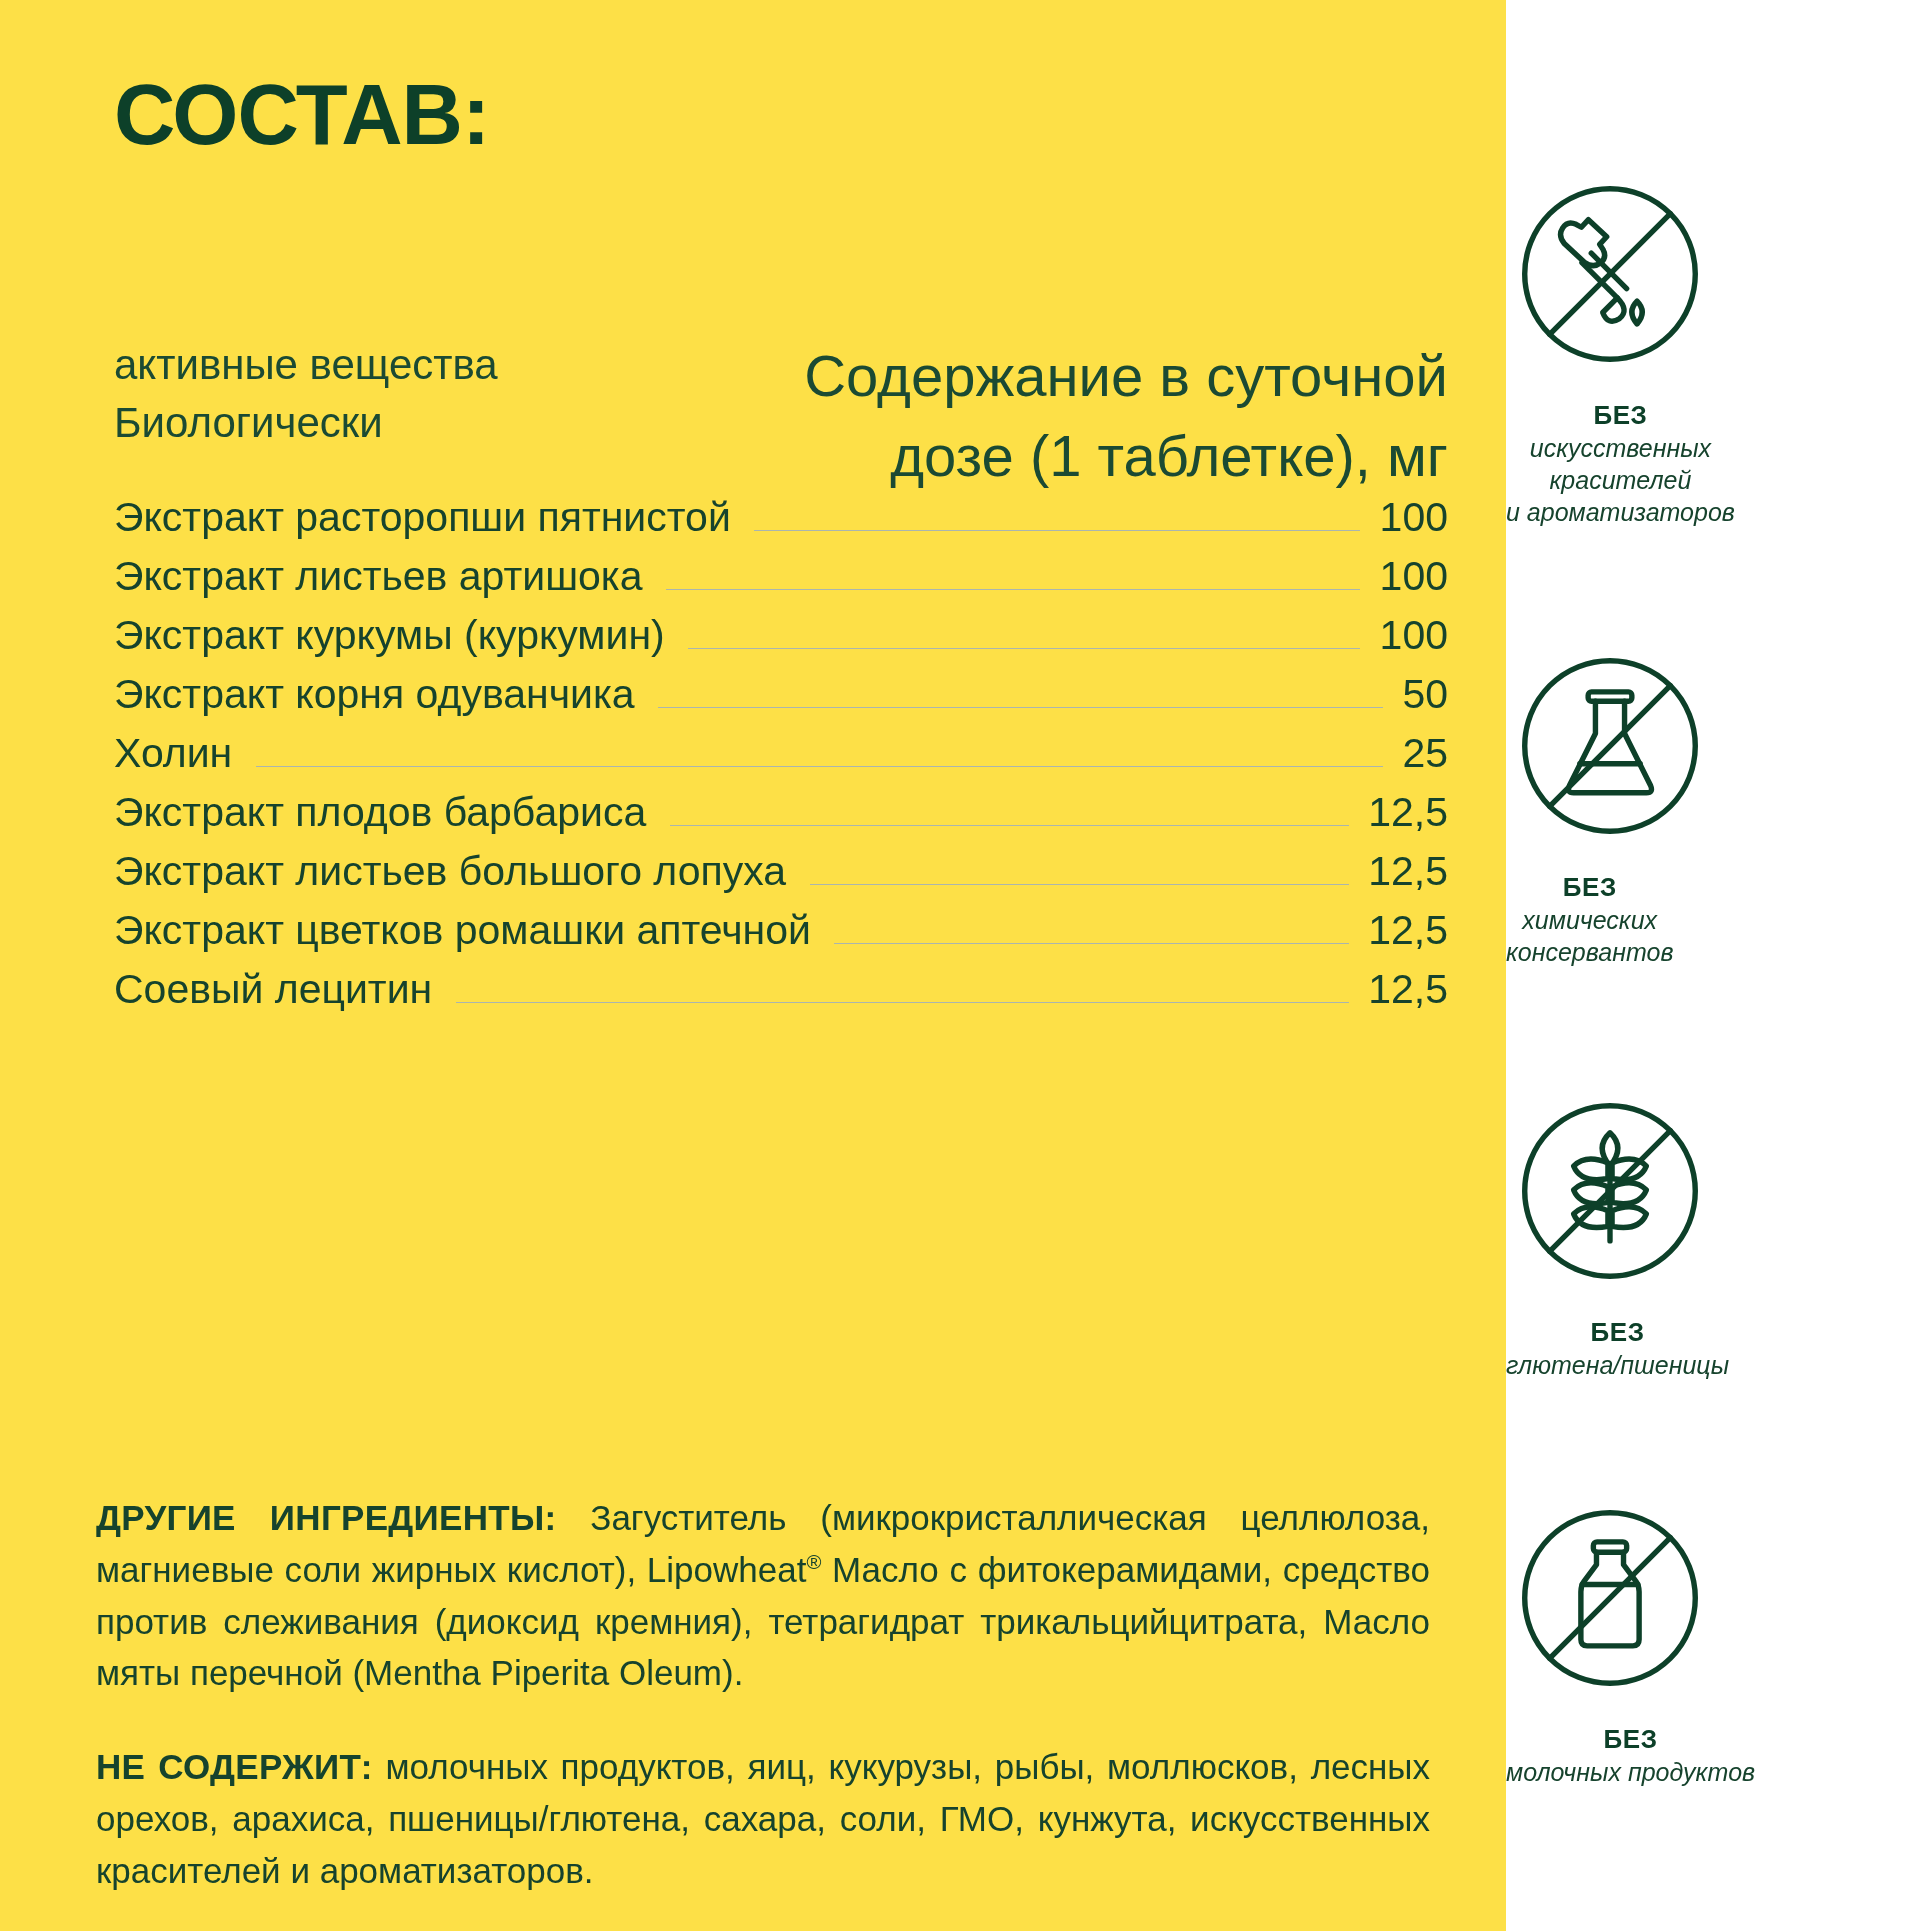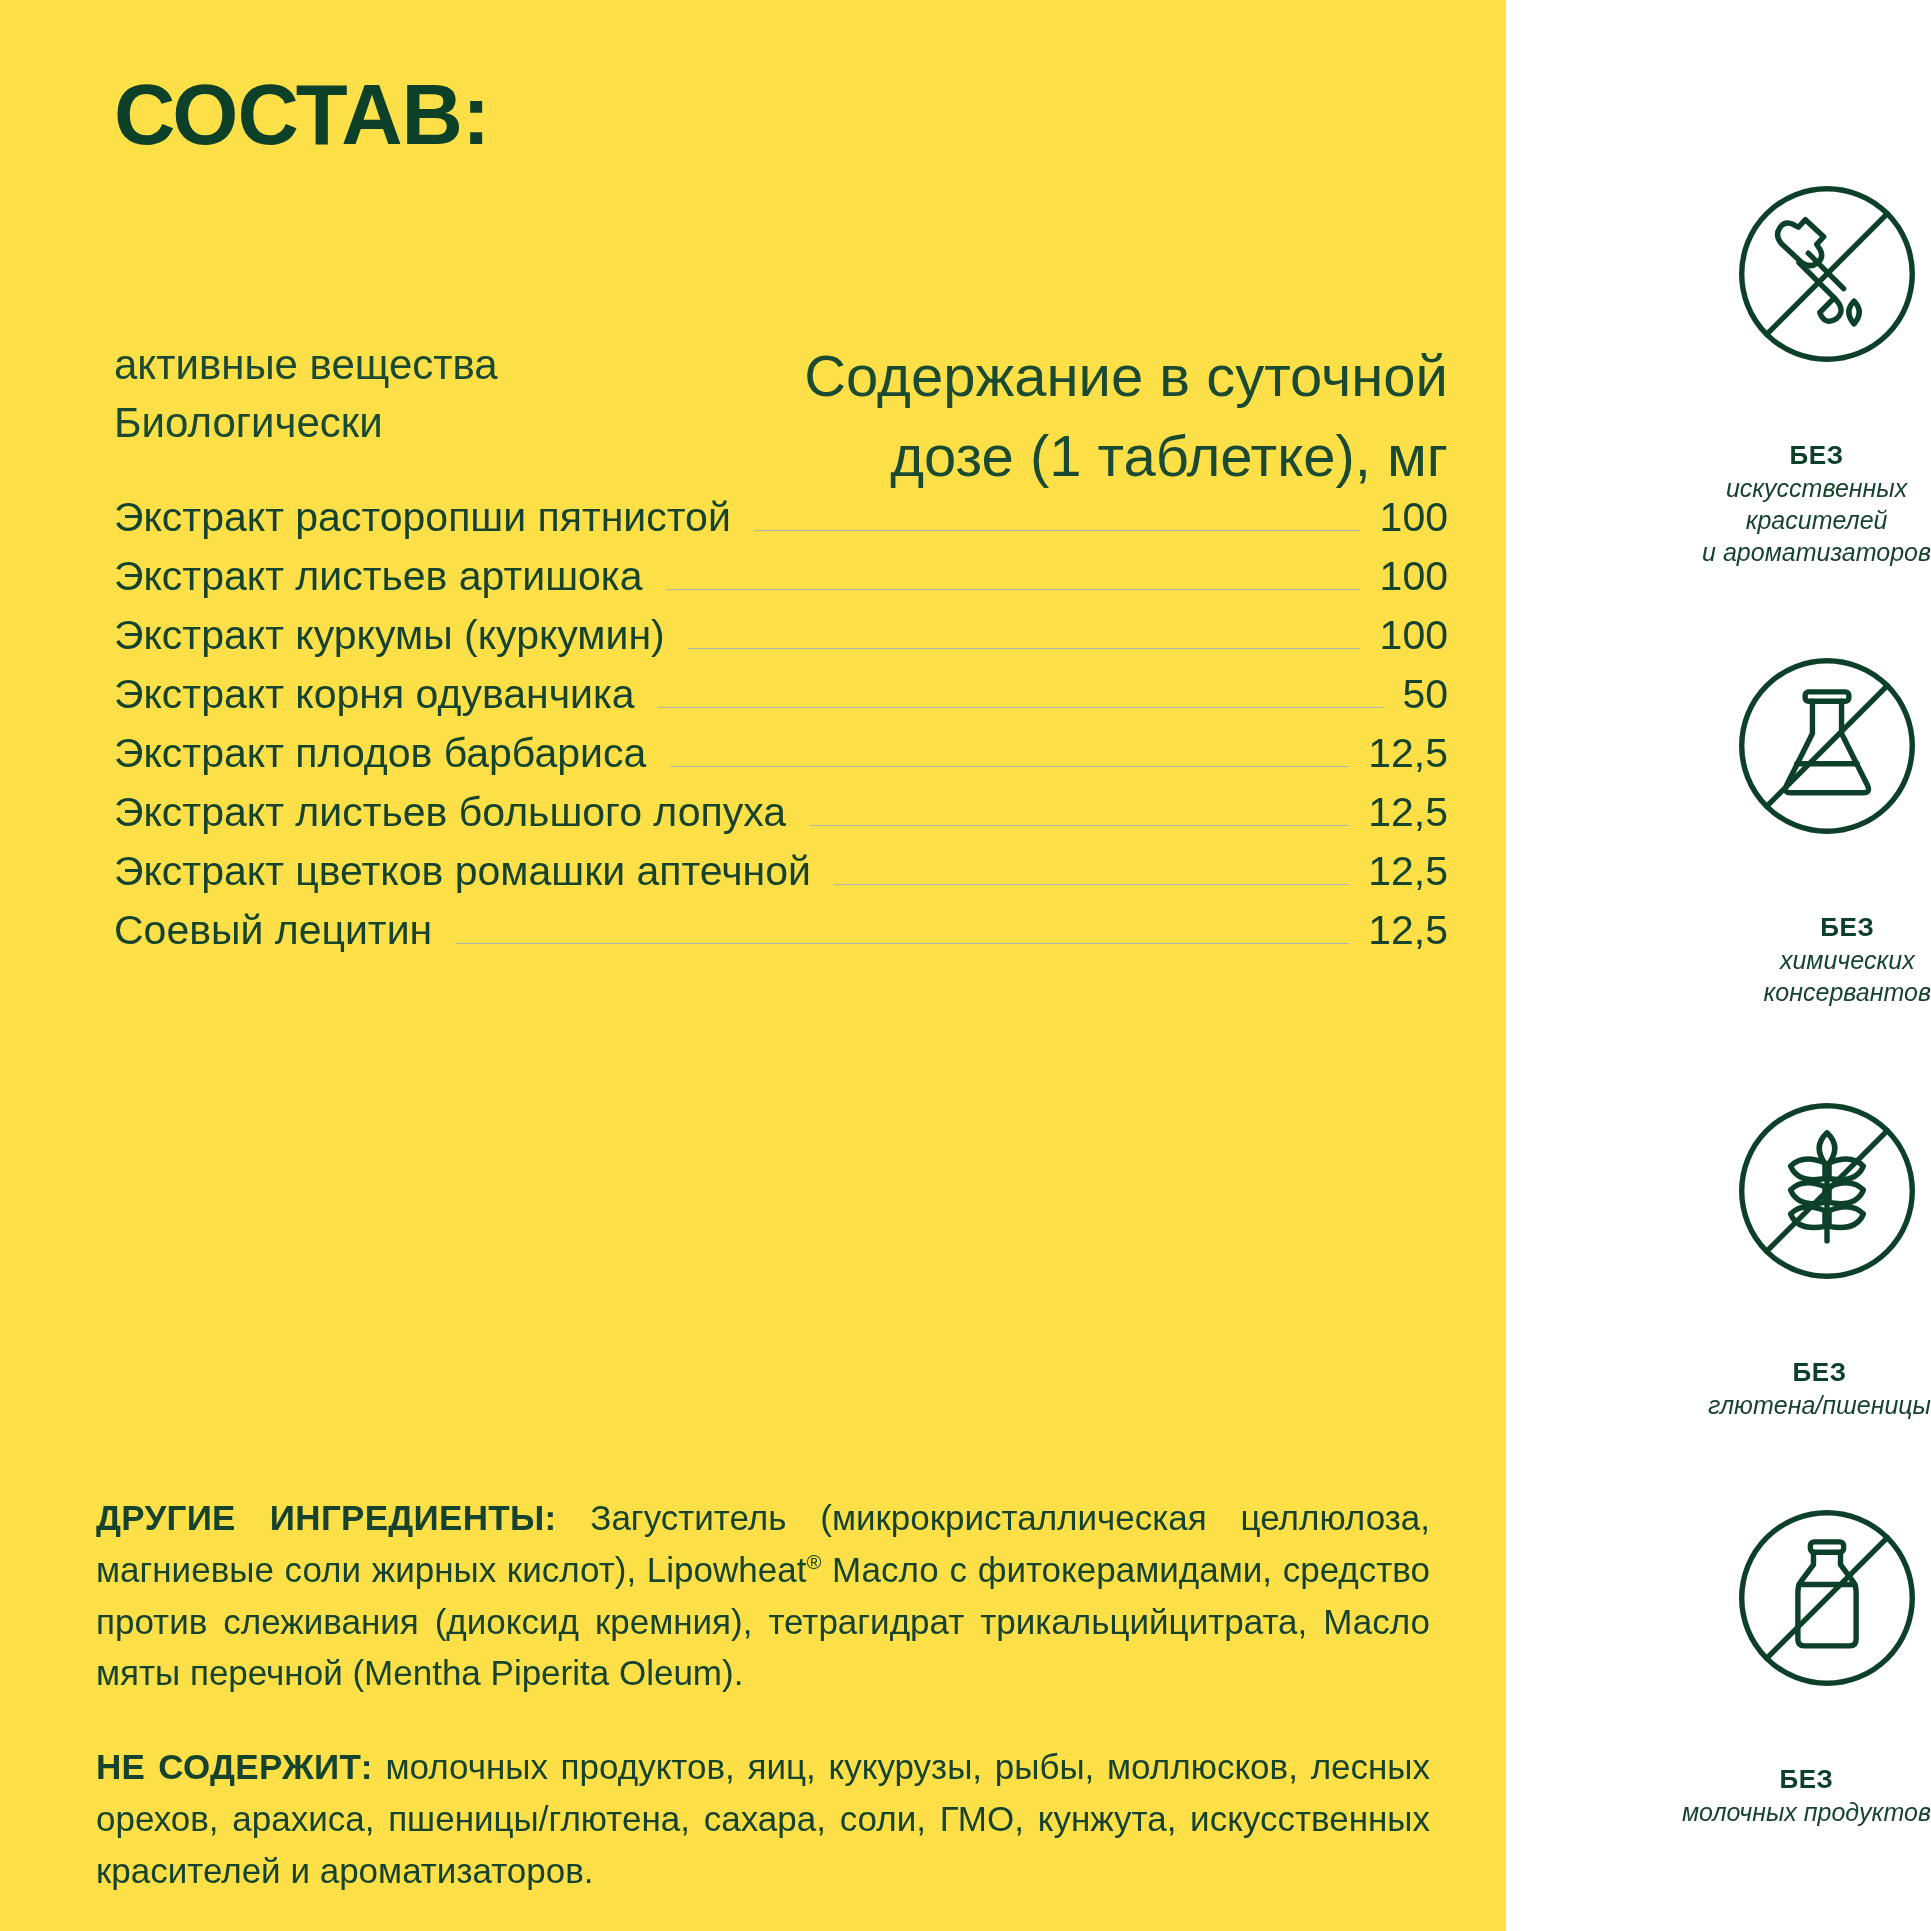--- a/index.html
+++ b/index.html
@@ -151,22 +151,21 @@
     flex: 0 0 425px;
     position: relative;
   }
 
   .badge {
     position: absolute;
     left: 0;
     width: 425px;
     display: flex;
     flex-direction: column;
-    align-items: flex-end;
-    gap: 40px;
+    align-items: flex-start;
   }
 
   .badge-1 { top: 170px; }
   .badge-2 { top: 642px; }
   .badge-3 { top: 1087px; }
   .badge-4 { top: 1494px; }
 
   .badge-icon {
     width: 208px;
     height: 208px;
@@ -227,20 +226,25 @@
       </div>
       <div class="row">
         <span class="row-name">Экстракт куркумы (куркумин)</span>
         <span class="row-leader"></span>
         <span class="row-value">100</span>
       </div>
       <div class="row">
         <span class="row-name">Экстракт корня одуванчика</span>
         <span class="row-leader"></span>
         <span class="row-value">50</span>
+      </div>
+      <div class="row">
+        <span class="row-name">Холин</span>
+        <span class="row-leader"></span>
+        <span class="row-value">25</span>
       </div>
       <div class="row">
         <span class="row-name">Экстракт плодов барбариса</span>
         <span class="row-leader"></span>
         <span class="row-value">12,5</span>
       </div>
       <div class="row">
         <span class="row-name">Экстракт листьев большого лопуха</span>
         <span class="row-leader"></span>
         <span class="row-value">12,5</span>

